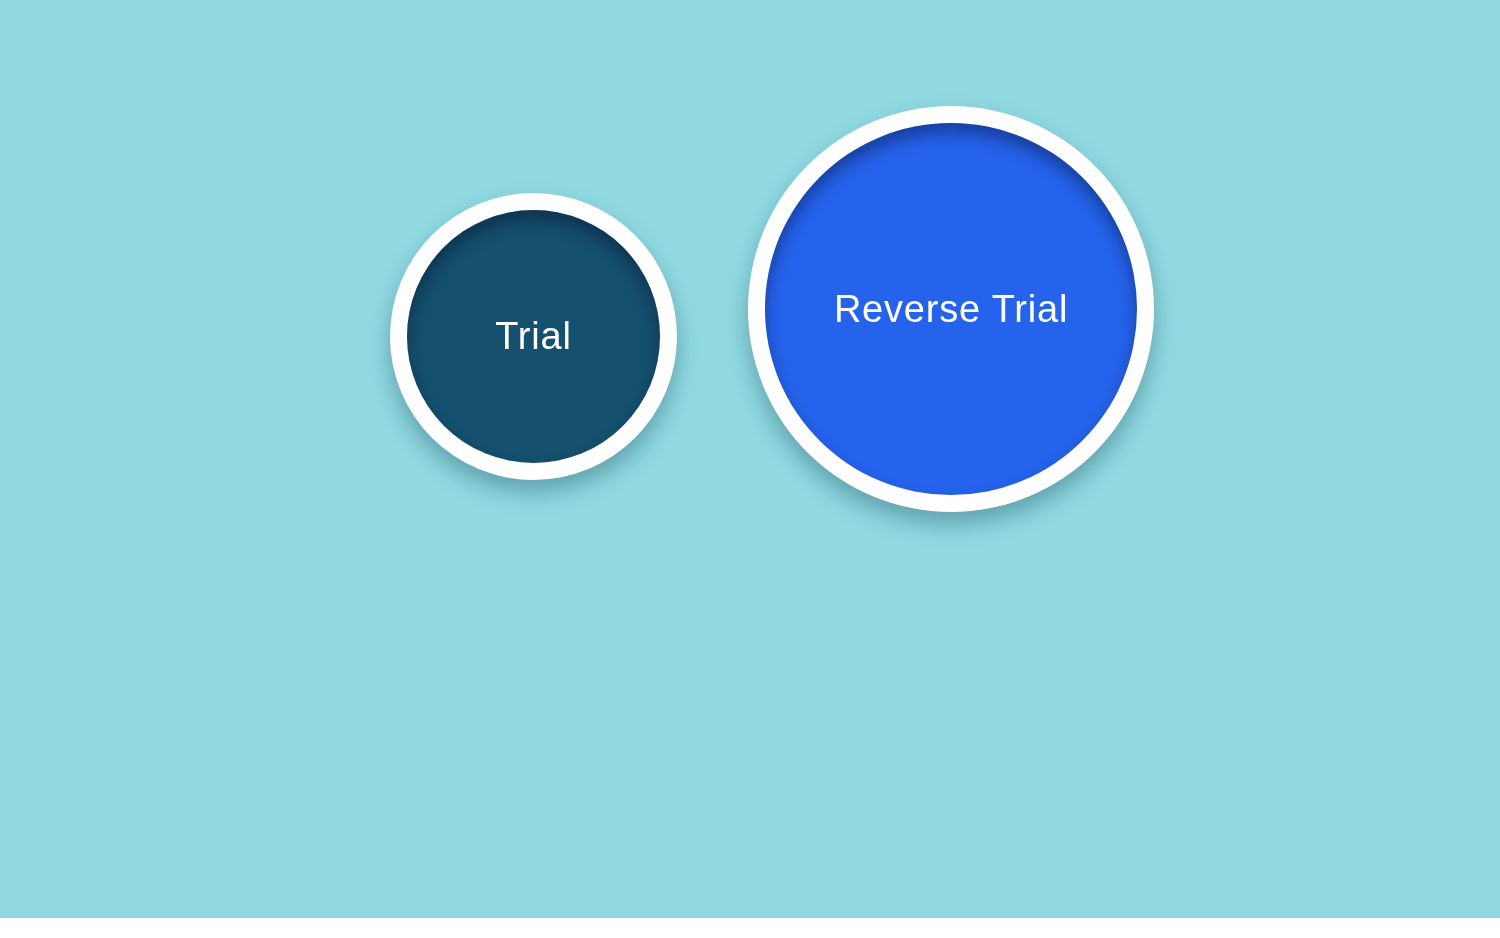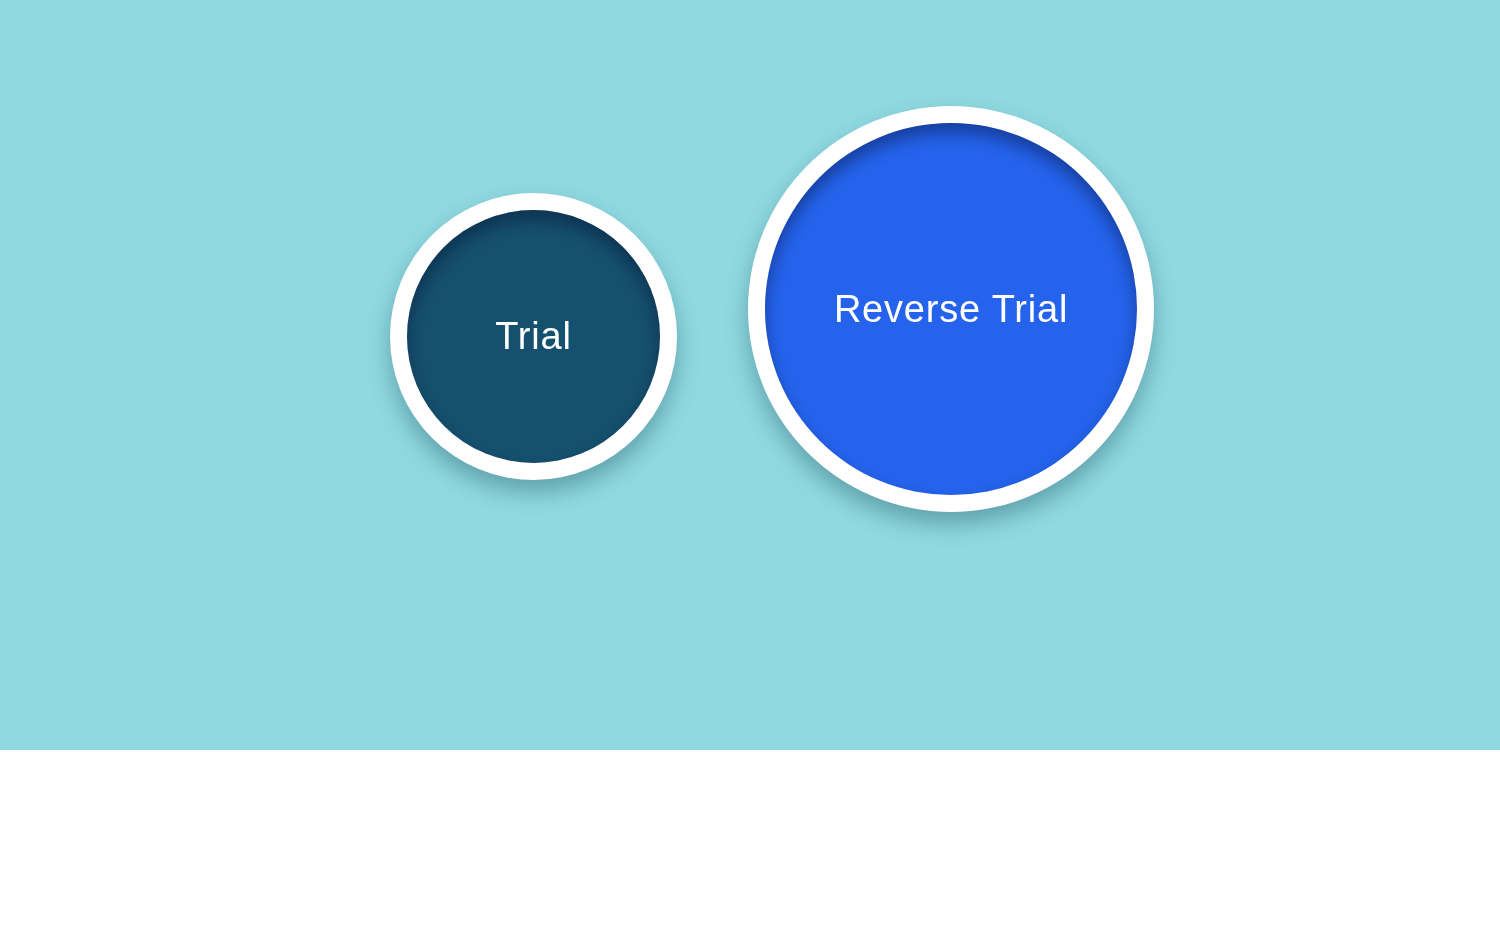--- a/index.html
+++ b/index.html
@@ -2,21 +2,21 @@
 <html><head>
 <meta charset="utf-8">
 <style>
   html, body {
     margin: 0;
     padding: 0;
   }
   .canvas {
     position: relative;
     width: 1500px;
-    height: 750px;
+    height: 918px;
     overflow: hidden;
     font-family: "Liberation Sans", sans-serif;
   }
   .bubble-ring {
     position: absolute;
     border-radius: 50%;
     background: #ffffff;
     padding: 17px;
     box-sizing: border-box;
     box-shadow: 0 12px 22px rgba(25, 80, 95, 0.40);

